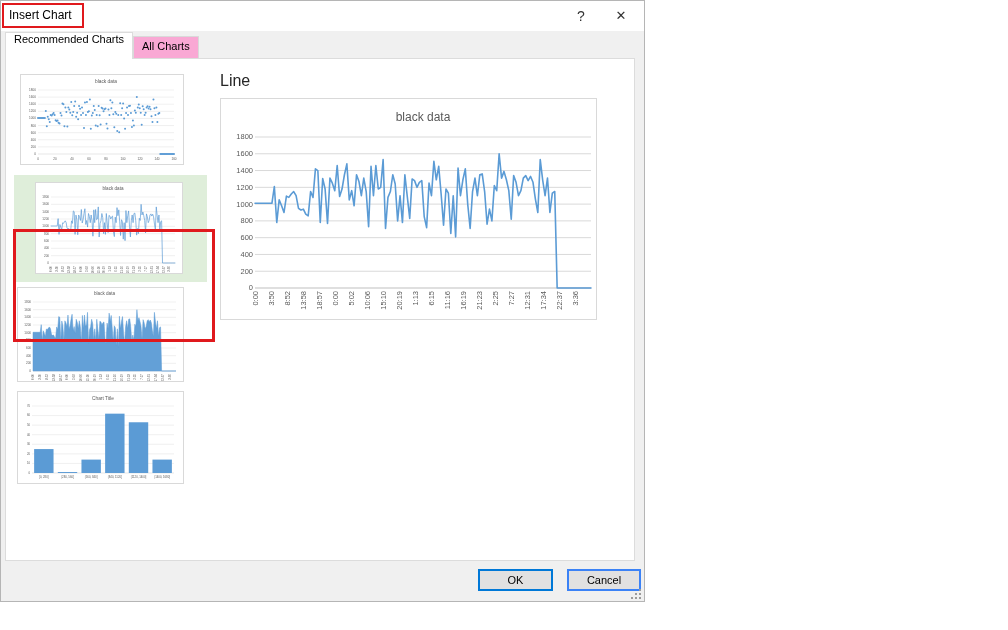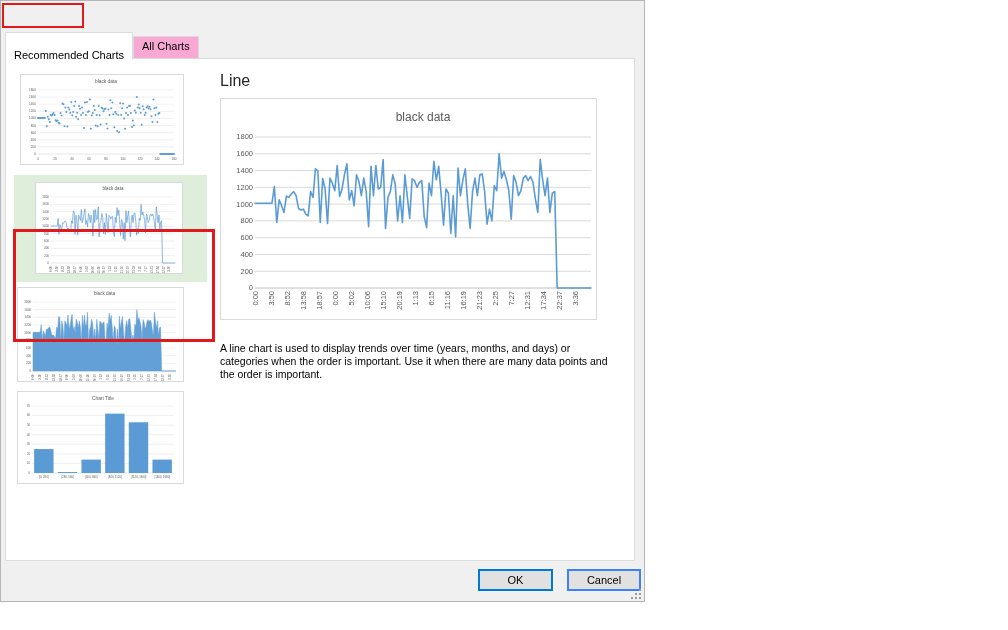--- a/index.html
+++ b/index.html
@@ -19,21 +19,21 @@
 
   
   .annot { position:absolute; border:3px solid #e0191d; background:transparent; pointer-events:none; z-index:50; }
   .annot-title { left:1px; top:2px; width:82px; height:25px; border-width:2.5px; }
   .annot-thumb { left:7px; top:170px; width:202px; height:113px; }
 
   
   .tabstrip { position:absolute; left:4px; top:31px; height:26px; }
   .tab { position:absolute; top:4px; height:22px; padding:3px 8px 0 8px; font-size:11px; color:#000;
          background:#f9a8d4; border:1px solid #d9d9d9; border-bottom:none; cursor:pointer; white-space:nowrap; }
-  .tab.active { top:0; height:27px; padding-top:16px; background:#ffffff; z-index:3; border-color:#dcdcdc; }
+  .tab.active { top:0; height:27px; padding-top:0; background:#ffffff; z-index:3; border-color:#dcdcdc; }
   .tab-all { left:128px; }
 
   
   .content { position:absolute; left:4px; top:57px; width:630px; height:503px;
              background:#ffffff; border:1px solid #dcdcdc; z-index:1; }
 
   
   .thumb-box { position:absolute; background:#ffffff; border:1px solid #d9d9d9; cursor:pointer; }
   .thumb1 { left:14px; top:15px;  width:164px; height:91px; }
   .thumb3 { left:11px; top:228px; width:167px; height:95px; }
@@ -62,20 +62,25 @@
   .grip i:nth-child(3){ right:8px; bottom:0; } .grip i:nth-child(4){ right:0; bottom:4px; }
   .grip i:nth-child(5){ right:4px; bottom:4px; } .grip i:nth-child(6){ right:0; bottom:8px; }
   svg text { font-family:"Liberation Sans", sans-serif; }
 </style>
 </head>
 <body>
 
 <div class="stage">
   <div class="dialog">
 
+    <div class="titlebar">
+      <span class="dialog-title">Insert Chart</span>
+      <button class="titlebar-btn help-btn">?</button>
+      <button class="titlebar-btn close-btn">✕</button>
+    </div>
     <div class="annot annot-title"></div>
 
     <div class="tabstrip">
       <div class="tab active">Recommended Charts</div>
       <div class="tab tab-all">All Charts</div>
     </div>
 
     <div class="content">
 
       <div class="thumb-box thumb1">
@@ -425,21 +430,20 @@
             <text x="245.375" y="192" font-size="7.5" fill="#595959" text-anchor="end" transform="rotate(-90 245.375 192)">16:19</text>
             <text x="261.375" y="192" font-size="7.5" fill="#595959" text-anchor="end" transform="rotate(-90 261.375 192)">21:23</text>
             <text x="277.375" y="192" font-size="7.5" fill="#595959" text-anchor="end" transform="rotate(-90 277.375 192)">2:25</text>
             <text x="293.375" y="192" font-size="7.5" fill="#595959" text-anchor="end" transform="rotate(-90 293.375 192)">7:27</text>
             <text x="309.375" y="192" font-size="7.5" fill="#595959" text-anchor="end" transform="rotate(-90 309.375 192)">12:31</text>
             <text x="325.375" y="192" font-size="7.5" fill="#595959" text-anchor="end" transform="rotate(-90 325.375 192)">17:34</text>
             <text x="341.375" y="192" font-size="7.5" fill="#595959" text-anchor="end" transform="rotate(-90 341.375 192)">22:37</text>
             <text x="357.375" y="192" font-size="7.5" fill="#595959" text-anchor="end" transform="rotate(-90 357.375 192)">3:36</text>
             <polyline points="34.00,104.27 36.42,104.27 38.83,104.27 41.25,104.27 43.67,104.27 46.09,104.27 48.50,104.27 50.92,104.27 53.34,87.49 55.76,123.57 58.17,100.92 60.59,106.79 63.01,113.50 65.42,97.14 67.84,98.40 70.26,95.04 72.68,92.53 75.09,96.72 77.51,109.31 79.93,110.98 82.35,110.14 84.76,115.18 87.18,116.86 89.60,92.53 92.01,98.40 94.43,69.88 96.85,71.56 99.27,123.57 101.68,79.53 104.10,90.01 106.52,124.41 108.94,79.11 111.35,84.14 113.77,91.69 116.19,66.52 118.60,97.56 121.02,90.01 123.44,75.75 125.86,64.84 128.27,100.92 130.69,91.69 133.11,106.79 135.53,75.75 137.94,82.46 140.36,96.72 142.78,79.11 145.19,92.53 147.61,127.76 150.03,67.36 152.45,96.72 154.86,66.52 157.28,90.01 159.70,88.33 162.12,60.65 164.53,129.44 166.95,98.40 169.37,92.53 171.78,75.75 174.20,84.98 176.62,121.89 179.04,96.72 181.45,123.57 183.87,75.75 186.29,97.56 188.71,119.37 191.12,79.94 193.54,81.62 195.96,88.33 198.37,83.30 200.79,81.62 203.21,117.69 205.63,128.60 208.04,84.14 210.46,96.72 212.88,62.33 215.29,80.78 217.71,67.36 220.13,95.04 222.55,126.08 224.96,90.01 227.38,94.21 229.80,134.47 232.22,96.72 234.63,137.83 237.05,69.04 239.47,96.72 241.88,80.78 244.30,69.88 246.72,105.11 249.14,129.44 251.55,92.53 253.97,79.11 256.39,96.72 258.81,75.75 261.22,74.91 263.64,92.53 266.06,125.24 268.47,110.14 270.89,121.89 273.31,86.66 275.73,91.69 278.14,54.78 280.56,79.11 282.98,72.39 285.40,80.78 287.81,91.69 290.23,120.21 292.65,76.59 295.06,83.30 297.48,96.72 299.90,91.69 302.32,79.11 304.73,76.59 307.15,81.62 309.57,77.43 311.99,83.30 314.40,100.08 316.82,113.50 319.24,60.65 321.65,80.78 324.07,96.72 326.49,79.11 328.91,113.50 331.32,94.21 333.74,92.53 336.16,189.00 338.58,189.00 340.99,189.00 343.41,189.00 345.83,189.00 348.24,189.00 350.66,189.00 353.08,189.00 355.50,189.00 357.91,189.00 360.33,189.00 362.75,189.00 365.17,189.00 367.58,189.00 370.00,189.00" fill="none" stroke="#5b9bd5" stroke-width="1.6" stroke-linejoin="round" stroke-linecap="round"></polyline>
           </svg></div>
-      <p class="desc">A line chart is used to display trends over time (years, months, and days) or categories when the order is important. Use it when there are many data points and the order is important.</p>
     </div>
 
     <button class="btn ok-btn">OK</button>
     <button class="btn cancel-btn">Cancel</button>
     <div class="grip">
         <i></i>
         <i></i>
         <i></i>
         <i></i>
         <i></i>

